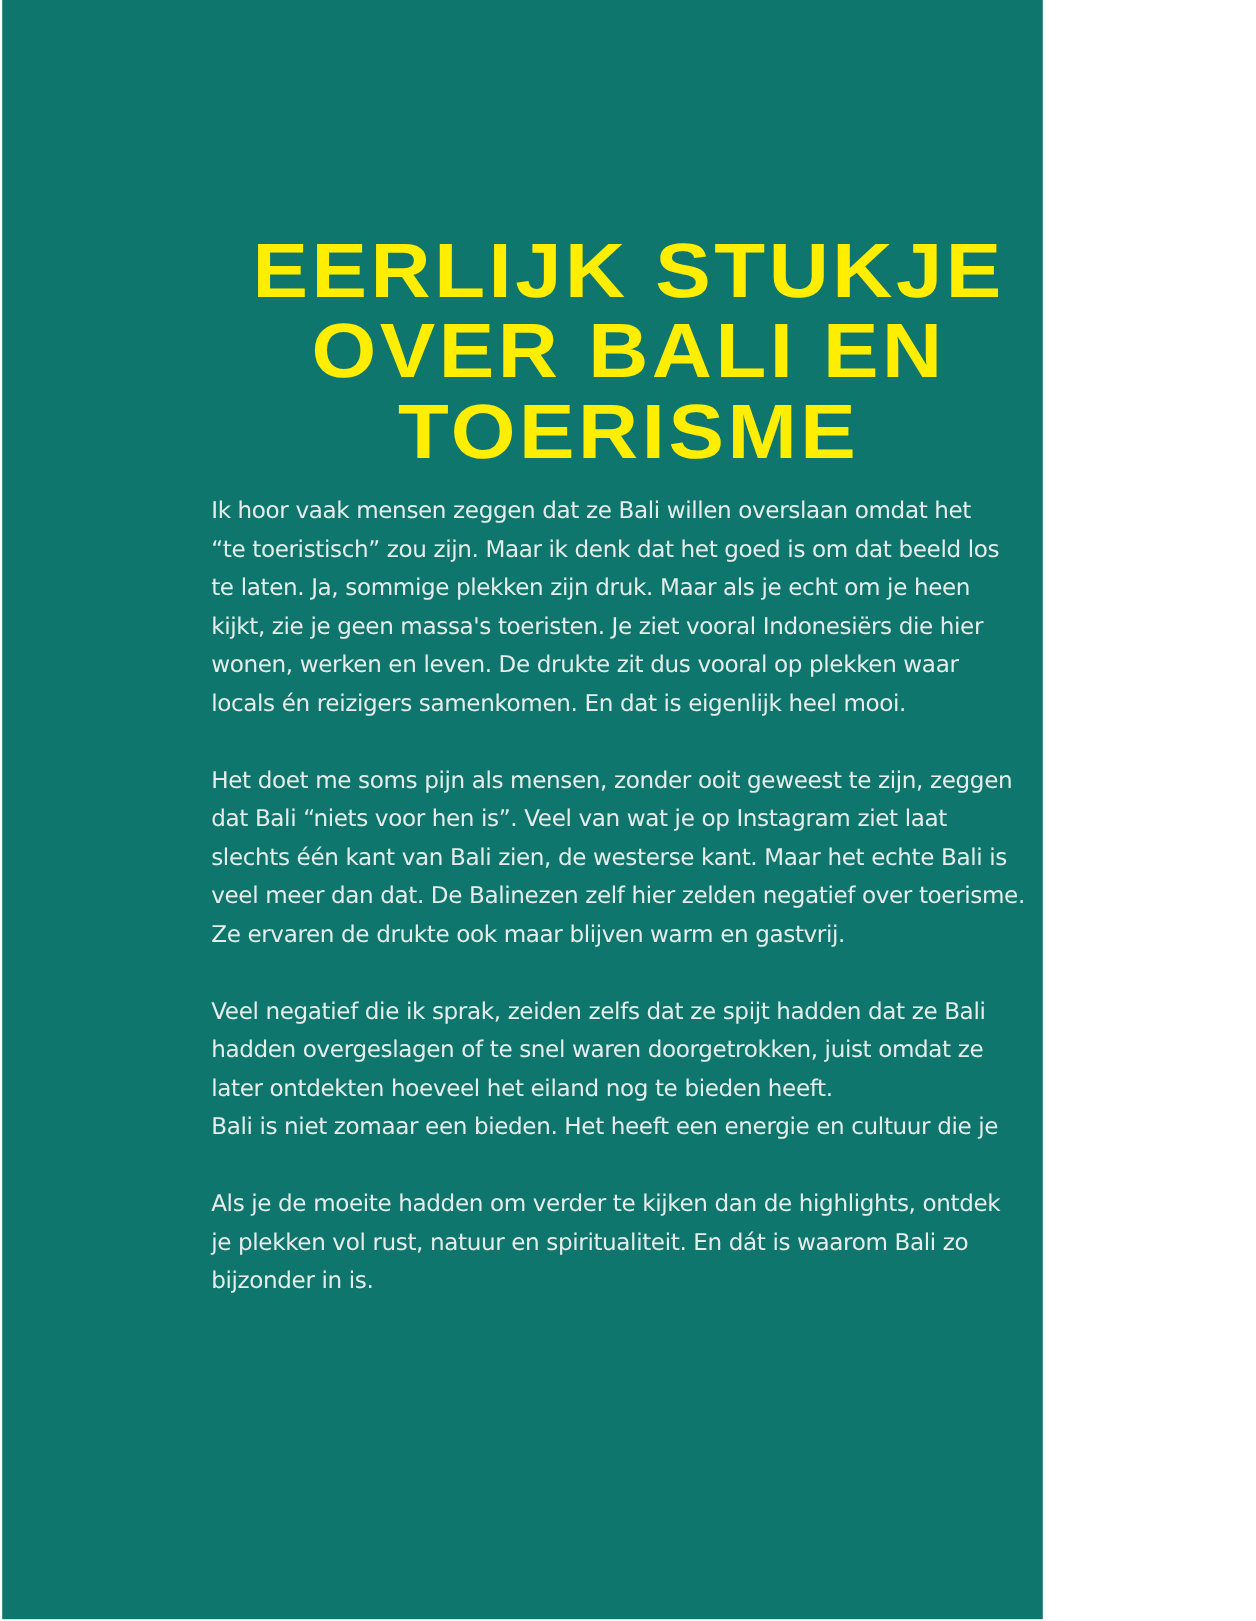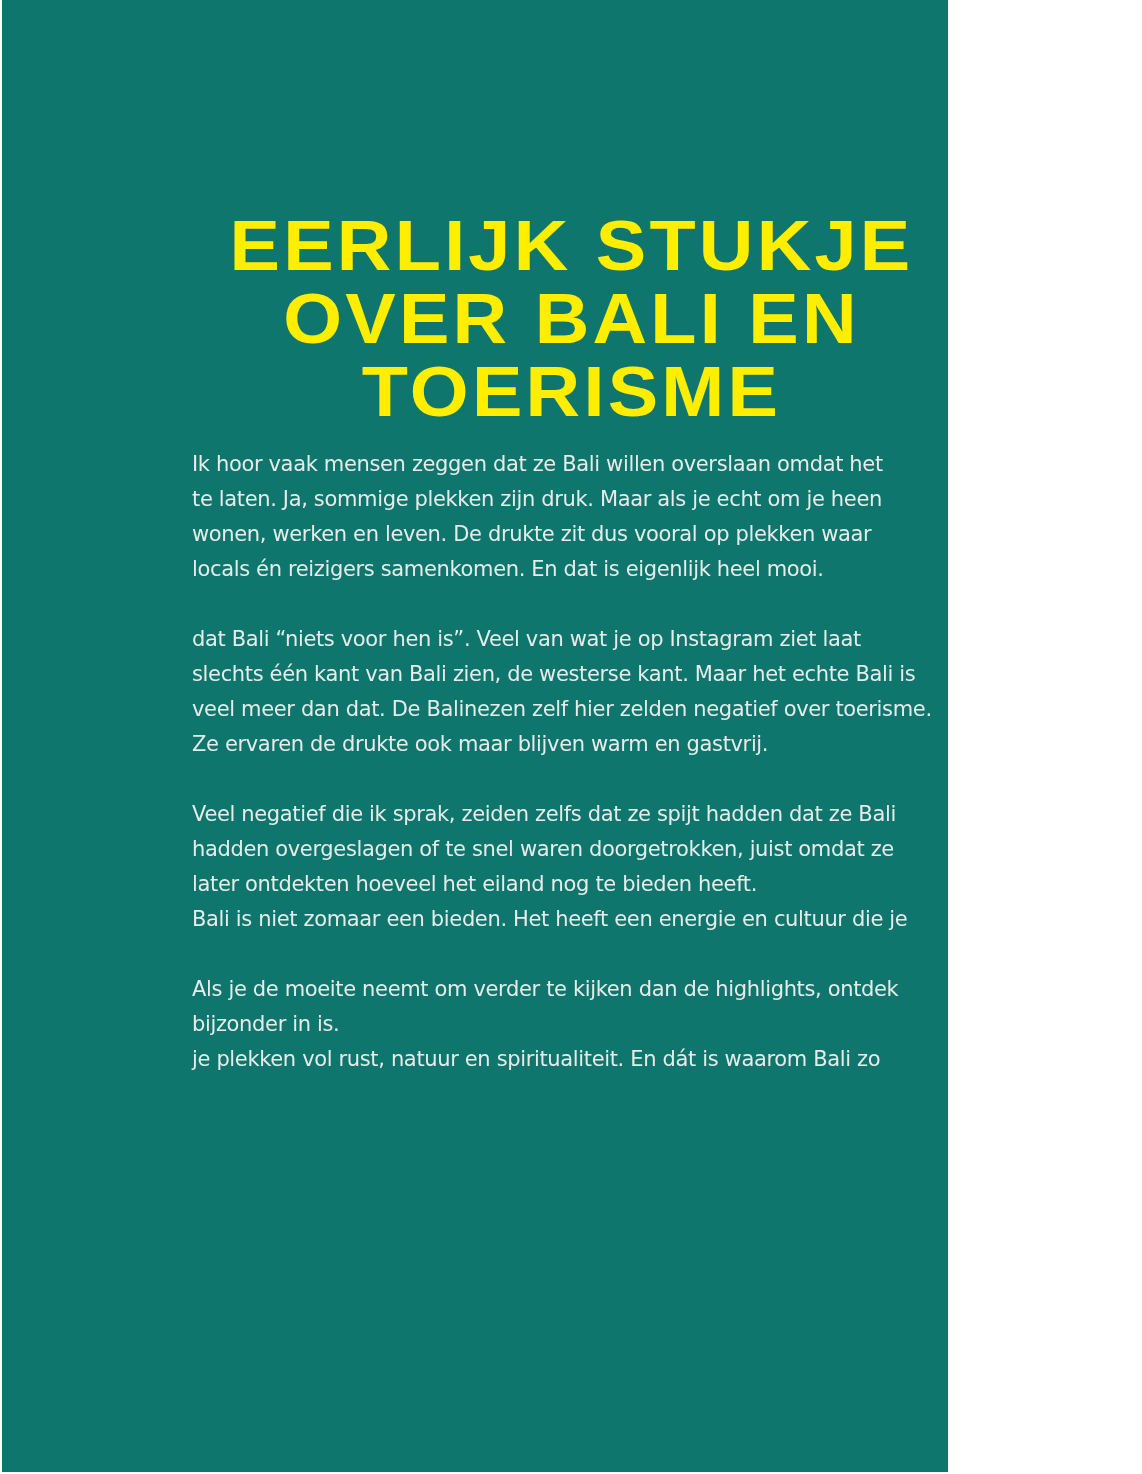--- a/index.html
+++ b/index.html
@@ -65,35 +65,38 @@
 <div class="page">
   <h1 class="title">
     <span class="line">EERLIJK STUKJE</span>
     <span class="line">OVER BALI EN</span>
     <span class="line">TOERISME</span>
   </h1>
 
   <div class="body">
     <p class="para">
       <span class="ln">Ik hoor vaak mensen zeggen dat ze Bali willen overslaan omdat het</span>
+      <span class="ln">“te toeristisch” zou zijn. Maar ik denk dat het goed is om dat beeld los</span>
       <span class="ln">te laten. Ja, sommige plekken zijn druk. Maar als je echt om je heen</span>
+      <span class="ln">kijkt, zie je geen massa's toeristen. Je ziet vooral Indonesiërs die hier</span>
       <span class="ln">wonen, werken en leven. De drukte zit dus vooral op plekken waar</span>
       <span class="ln">locals én reizigers samenkomen. En dat is eigenlijk heel mooi.</span>
     </p>
     <p class="para">
+      <span class="ln">Het doet me soms pijn als mensen, zonder ooit geweest te zijn, zeggen</span>
       <span class="ln">dat Bali “niets voor hen is”. Veel van wat je op Instagram ziet laat</span>
       <span class="ln">slechts één kant van Bali zien, de westerse kant. Maar het echte Bali is</span>
       <span class="ln">veel meer dan dat. De Balinezen zelf hier zelden negatief over toerisme.</span>
       <span class="ln">Ze ervaren de drukte ook maar blijven warm en gastvrij.</span>
     </p>
     <p class="para">
       <span class="ln">Veel negatief die ik sprak, zeiden zelfs dat ze spijt hadden dat ze Bali</span>
       <span class="ln">hadden overgeslagen of te snel waren doorgetrokken, juist omdat ze</span>
       <span class="ln">later ontdekten hoeveel het eiland nog te bieden heeft.</span>
       <span class="ln">Bali is niet zomaar een bieden. Het heeft een energie en cultuur die je</span>
     </p>
     <p class="para">
-      <span class="ln">Als je de moeite neemt om verder te kijken dan de highlights, ontdek</span>
+      <span class="ln">Als je de moeite hadden om verder te kijken dan de highlights, ontdek</span>
+      <span class="ln">je plekken vol rust, natuur en spiritualiteit. En dát is waarom Bali zo</span>
       <span class="ln">bijzonder in is.</span>
-      <span class="ln">je plekken vol rust, natuur en spiritualiteit. En dát is waarom Bali zo</span>
     </p>
   </div>
 </div>
 
 </body></html>

